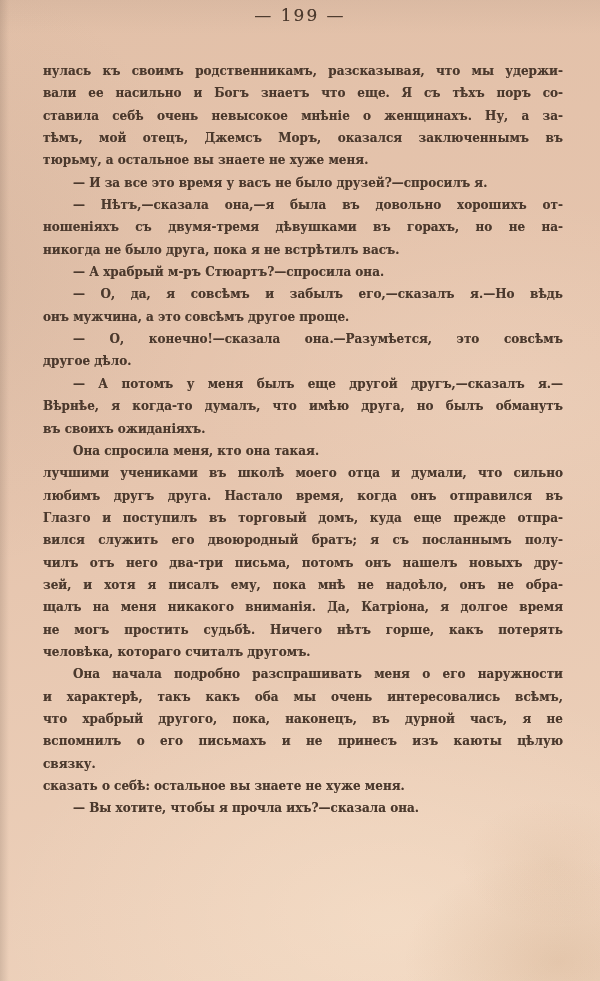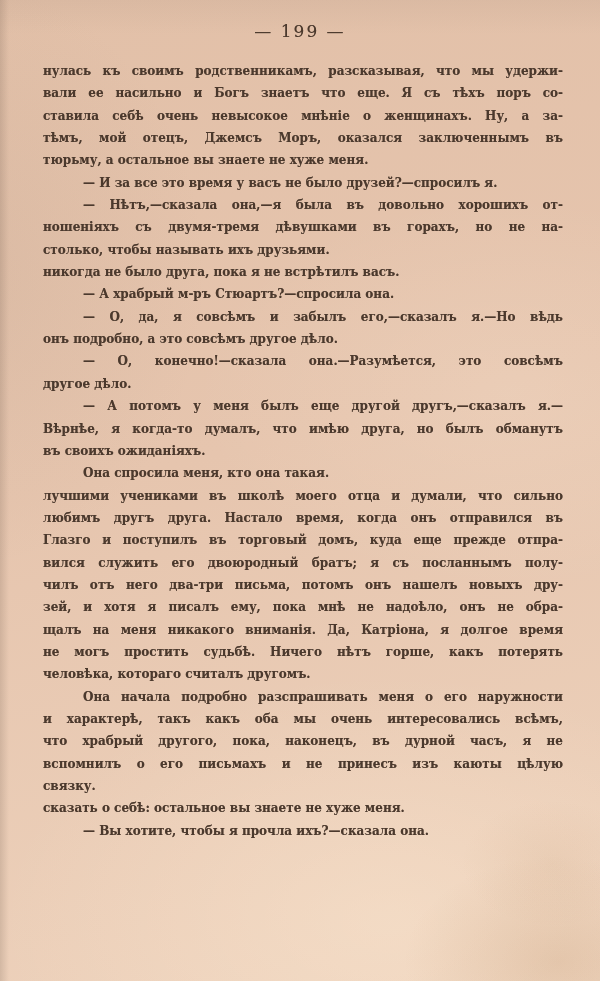--- a/index.html
+++ b/index.html
@@ -17,21 +17,21 @@
       linear-gradient(180deg, rgba(120,100,85,0.08) 0px, rgba(120,100,85,0) 34px),
       radial-gradient(220px 150px at 93% 98%, rgba(176,128,84,0.20), transparent 70%),
       radial-gradient(130px 90px at 92% 88%, rgba(176,128,84,0.10), transparent 70%),
       radial-gradient(340px 420px at -5% 28%, rgba(140,118,102,0.10), transparent 70%),
       radial-gradient(520px 330px at 65% 94%, rgba(255,238,216,0.35), transparent 75%),
       radial-gradient(420px 260px at 85% 40%, rgba(255,240,222,0.18), transparent 75%),
       linear-gradient(166deg, #e2c0a8 0%, #e6c5ae 45%, #eed3bd 100%);
   }
   .page-header {
     position: absolute;
-    top: 21px; left: 0; width: 100%;
+    top: 5px; left: 0; width: 100%;
     text-align: center;
     font-size: 17px;
     letter-spacing: 2px;
     color: var(--ink);
     text-shadow: 0 0 0.6px rgba(75,57,45,0.55);
   }
   .text-block {
     position: absolute;
     top: 60px; left: 43px;
     width: 520px;
@@ -44,42 +44,40 @@
     text-align: left;
     text-shadow: 0 0 0.6px rgba(75,57,45,0.5);
     font-weight: bold;
   }
   .line.justify {
     text-align: justify;
     text-align-last: justify;
   }
   .line.indent {
     text-indent: 30px;
-    margin-left: 10px;
   }
 </style>
 </head>
 <body>
 
 <div class="page-header">— 199 —</div>
 
 <div class="text-block">
     <div class="line justify">нулась къ своимъ родственникамъ, разсказывая, что мы удержи-</div>
     <div class="line justify">вали ее насильно и Богъ знаетъ что еще. Я съ тѣхъ поръ со-</div>
     <div class="line justify">ставила себѣ очень невысокое мнѣніе о женщинахъ. Ну, а за-</div>
     <div class="line justify">тѣмъ, мой отецъ, Джемсъ Моръ, оказался заключеннымъ въ</div>
     <div class="line">тюрьму, а остальное вы знаете не хуже меня.</div>
     <div class="line indent">— И за все это время у васъ не было друзей?—спросилъ я.</div>
     <div class="line justify indent">— Нѣтъ,—сказала она,—я была въ довольно хорошихъ от-</div>
     <div class="line justify">ношеніяхъ съ двумя-тремя дѣвушками въ горахъ, но не на-</div>
-    <div class="line">столько, чтобы называть ихъ друзьями.</div>
     <div class="line">никогда не было друга, пока я не встрѣтилъ васъ.</div>
     <div class="line indent">— А храбрый м-ръ Стюартъ?—спросила она.</div>
     <div class="line justify indent">— О, да, я совсѣмъ и забылъ его,—сказалъ я.—Но вѣдь</div>
-    <div class="line">онъ подробно, а это совсѣмъ другое дѣло.</div>
+    <div class="line">онъ мужчина, а это совсѣмъ другое проще.</div>
     <div class="line justify indent">— О, конечно!—сказала она.—Разумѣется, это совсѣмъ</div>
     <div class="line">другое дѣло.</div>
     <div class="line justify indent">— А потомъ у меня былъ еще другой другъ,—сказалъ я.—</div>
     <div class="line justify">Вѣрнѣе, я когда-то думалъ, что имѣю друга, но былъ обманутъ</div>
     <div class="line">въ своихъ ожиданіяхъ.</div>
     <div class="line indent">Она спросила меня, кто она такая.</div>
     <div class="line justify">лучшими учениками въ школѣ моего отца и думали, что сильно</div>
     <div class="line justify">любимъ другъ друга. Настало время, когда онъ отправился въ</div>
     <div class="line justify">Глазго и поступилъ въ торговый домъ, куда еще прежде отпра-</div>
     <div class="line justify">вился служить его двоюродный братъ; я съ посланнымъ полу-</div>

